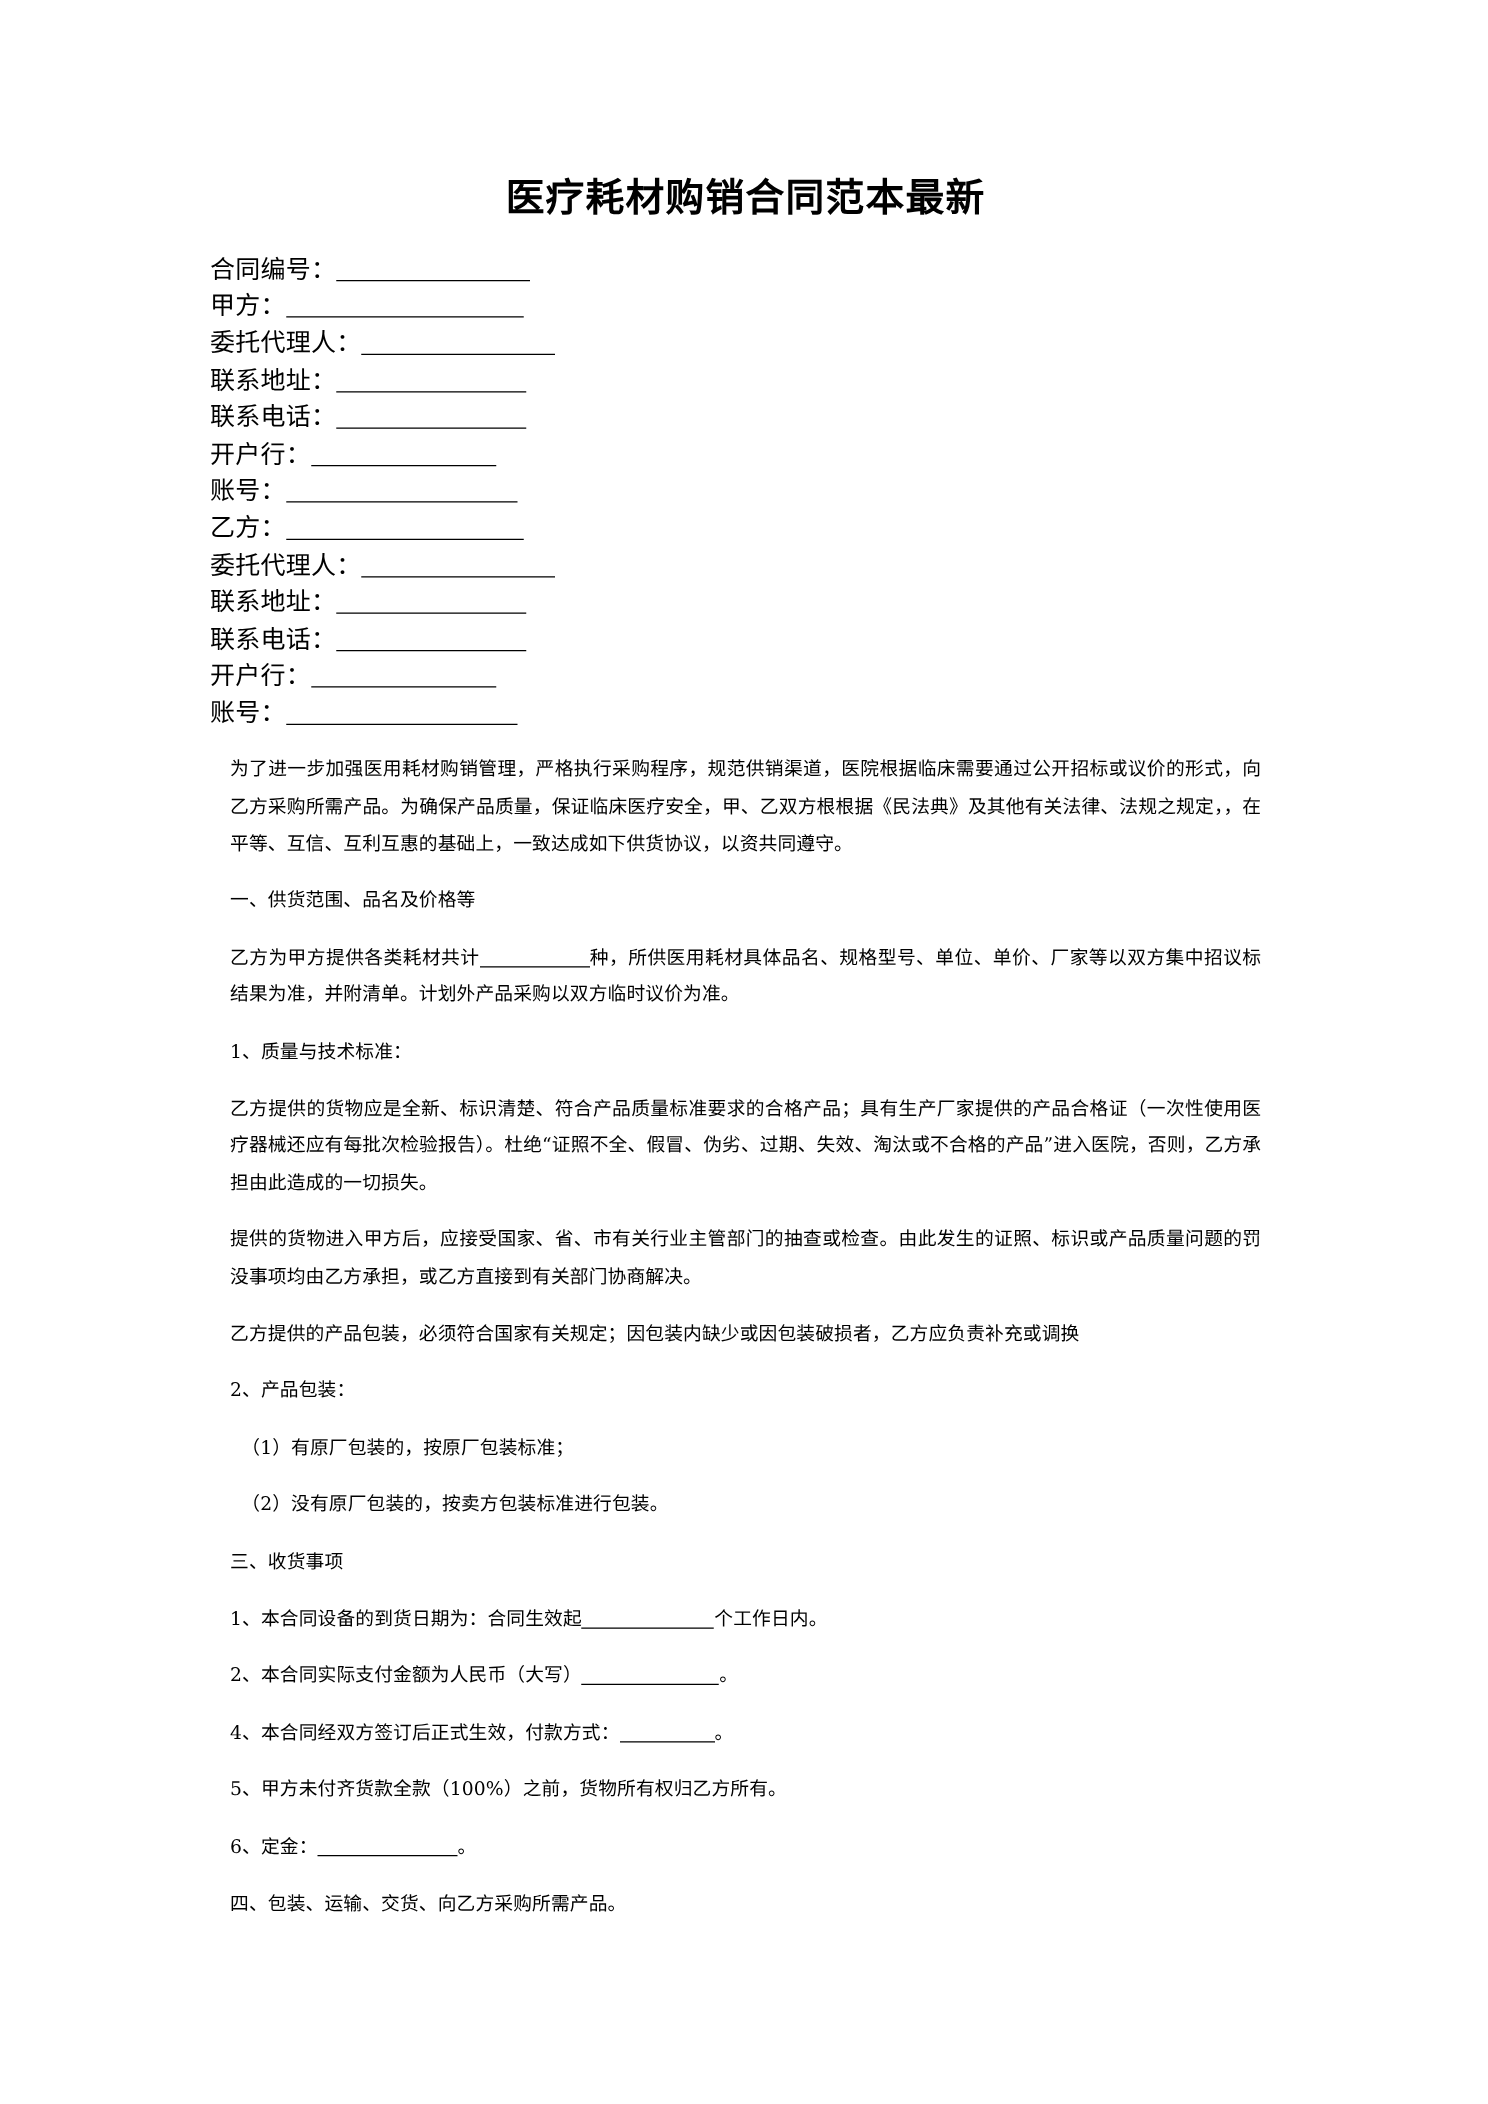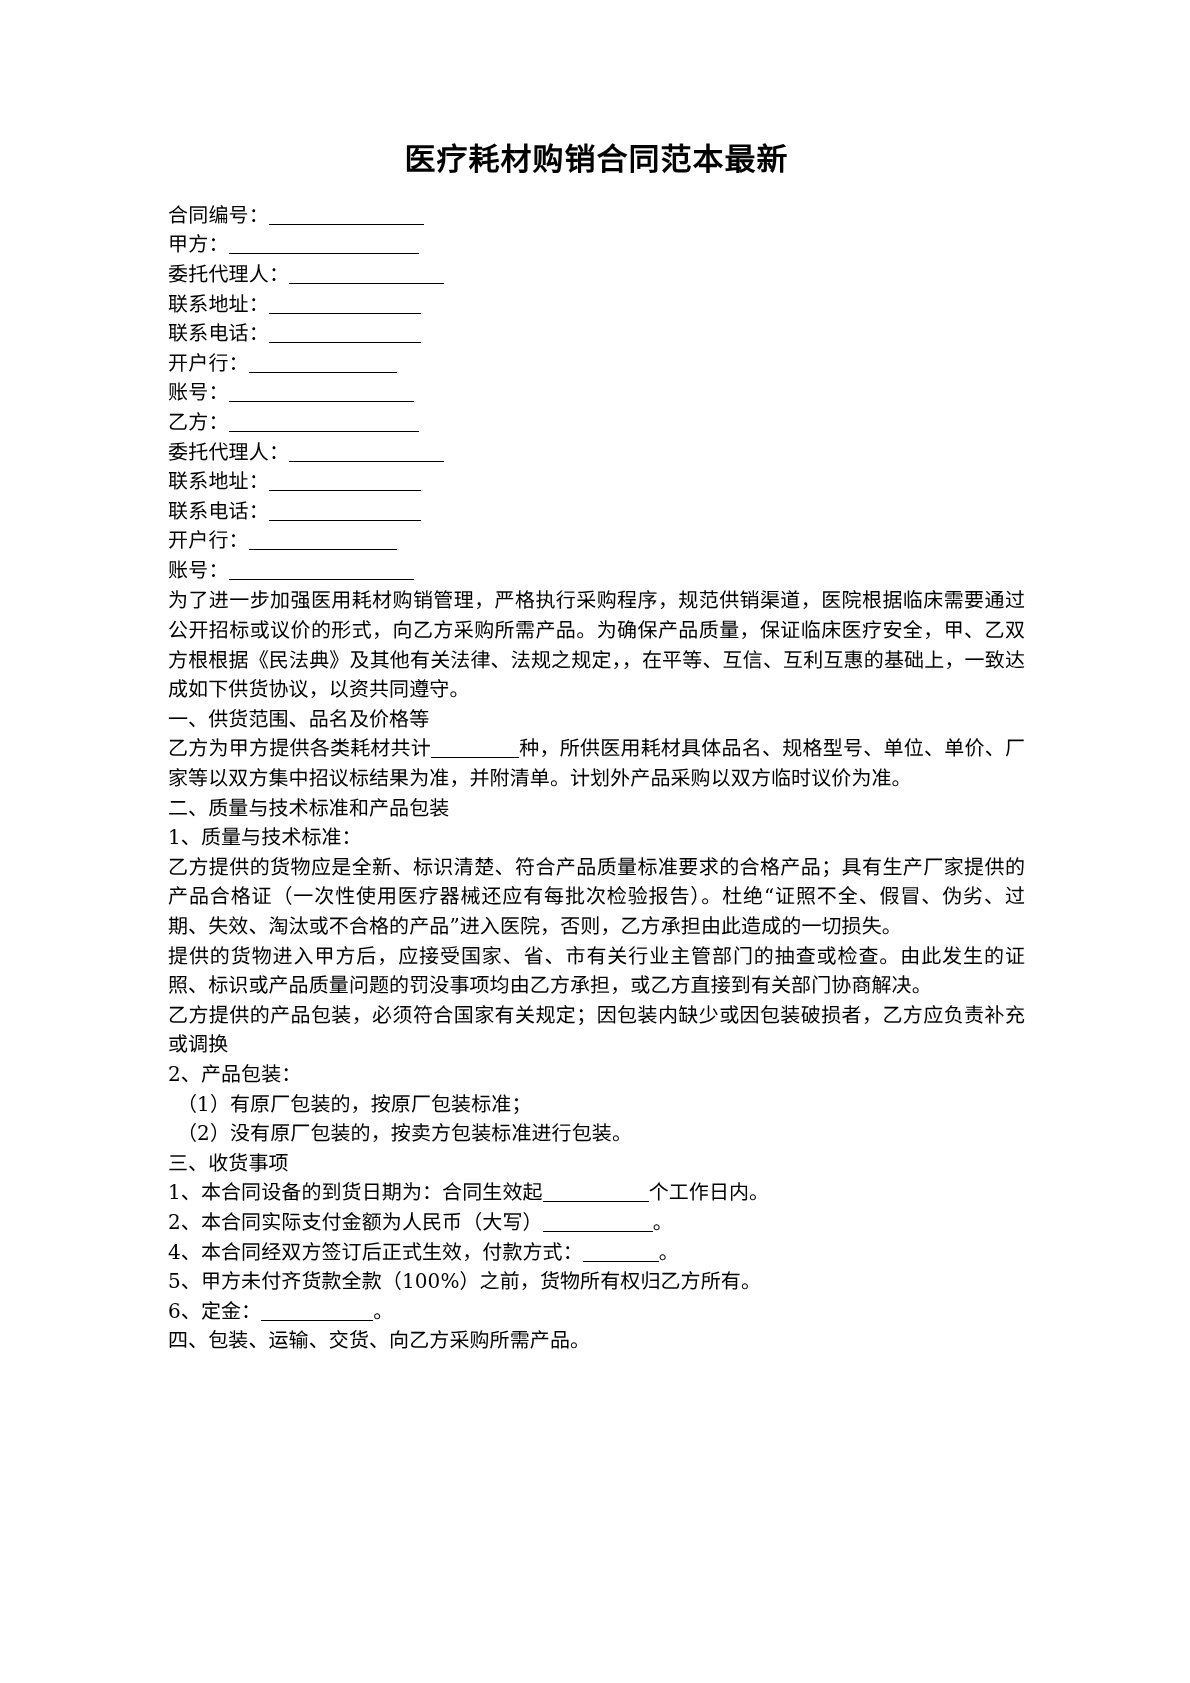--- a/index.html
+++ b/index.html
@@ -49,22 +49,22 @@
   .blank {
     display: inline-block;
     border-bottom: 1px solid #000;
     vertical-align: -3px;
     height: 17px;
   }
   .body-block {
     margin-top: 1px;
   }
   p.para {
-    margin: 0;
-    font-size: 20px;
+    margin: 16px;
+    font-size: 15px;
     line-height: 29.6px;
     text-align: justify;
     text-justify: inter-ideograph;
     letter-spacing: 0.1px;
   }
   p.para.indent1 {
     text-indent: 0;
     padding-left: 9px;
   }
   .inline-blank {
@@ -97,21 +97,20 @@
       <div class="field-row"><span class="field-label">联系地址：</span><span class="blank" style="width: 152px;"></span></div>
       <div class="field-row"><span class="field-label">联系电话：</span><span class="blank" style="width: 152px;"></span></div>
       <div class="field-row"><span class="field-label">开户行：</span><span class="blank" style="width: 148px;"></span></div>
       <div class="field-row"><span class="field-label">账号：</span><span class="blank" style="width: 185px;"></span></div>
     </div>
 
   <div class="body-block" id="contract-body">
       <p class="para">为了进一步加强医用耗材购销管理，严格执行采购程序，规范供销渠道，医院根据临床需要通过公开招标或议价的形式，向乙方采购所需产品。为确保产品质量，保证临床医疗安全，甲、乙双方根根据《民法典》及其他有关法律、法规之规定，，在平等、互信、互利互惠的基础上，一致达成如下供货协议，以资共同遵守。</p>
       <p class="para">一、供货范围、品名及价格等</p>
       <p class="para"><span>乙方为甲方提供各类耗材共计</span><span class="inline-blank" style="width: 88px;"></span><span>种，所供医用耗材具体品名、规格型号、单位、单价、厂家等以双方集中招议标结果为准，并附清单。计划外产品采购以双方临时议价为准。</span></p>
-      <p class="para">二、质量与技术标准和产品包装</p>
       <p class="para">1、质量与技术标准：</p>
       <p class="para">乙方提供的货物应是全新、标识清楚、符合产品质量标准要求的合格产品；具有生产厂家提供的产品合格证（一次性使用医疗器械还应有每批次检验报告）。杜绝“证照不全、假冒、伪劣、过期、失效、淘汰或不合格的产品”进入医院，否则，乙方承担由此造成的一切损失。</p>
       <p class="para">提供的货物进入甲方后，应接受国家、省、市有关行业主管部门的抽查或检查。由此发生的证照、标识或产品质量问题的罚没事项均由乙方承担，或乙方直接到有关部门协商解决。</p>
       <p class="para">乙方提供的产品包装，必须符合国家有关规定；因包装内缺少或因包装破损者，乙方应负责补充或调换</p>
       <p class="para">2、产品包装：</p>
       <p class="para indent1">（1）有原厂包装的，按原厂包装标准；</p>
       <p class="para indent1">（2）没有原厂包装的，按卖方包装标准进行包装。</p>
       <p class="para">三、收货事项</p>
       <p class="para"><span>1、本合同设备的到货日期为：合同生效起</span><span class="inline-blank" style="width: 106px;"></span><span>个工作日内。</span></p>
       <p class="para"><span>2、本合同实际支付金额为人民币（大写）</span><span class="inline-blank" style="width: 110px;"></span><span>。</span></p>

